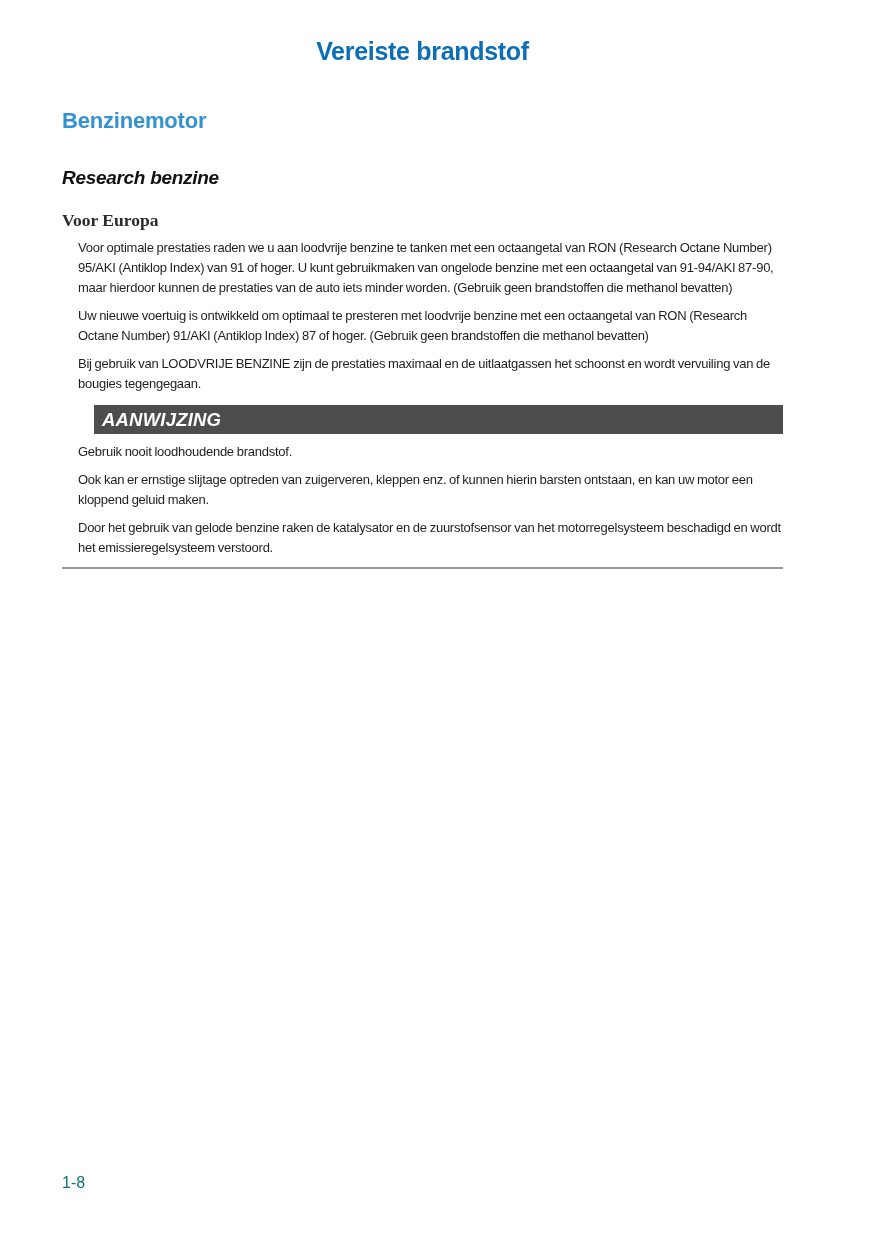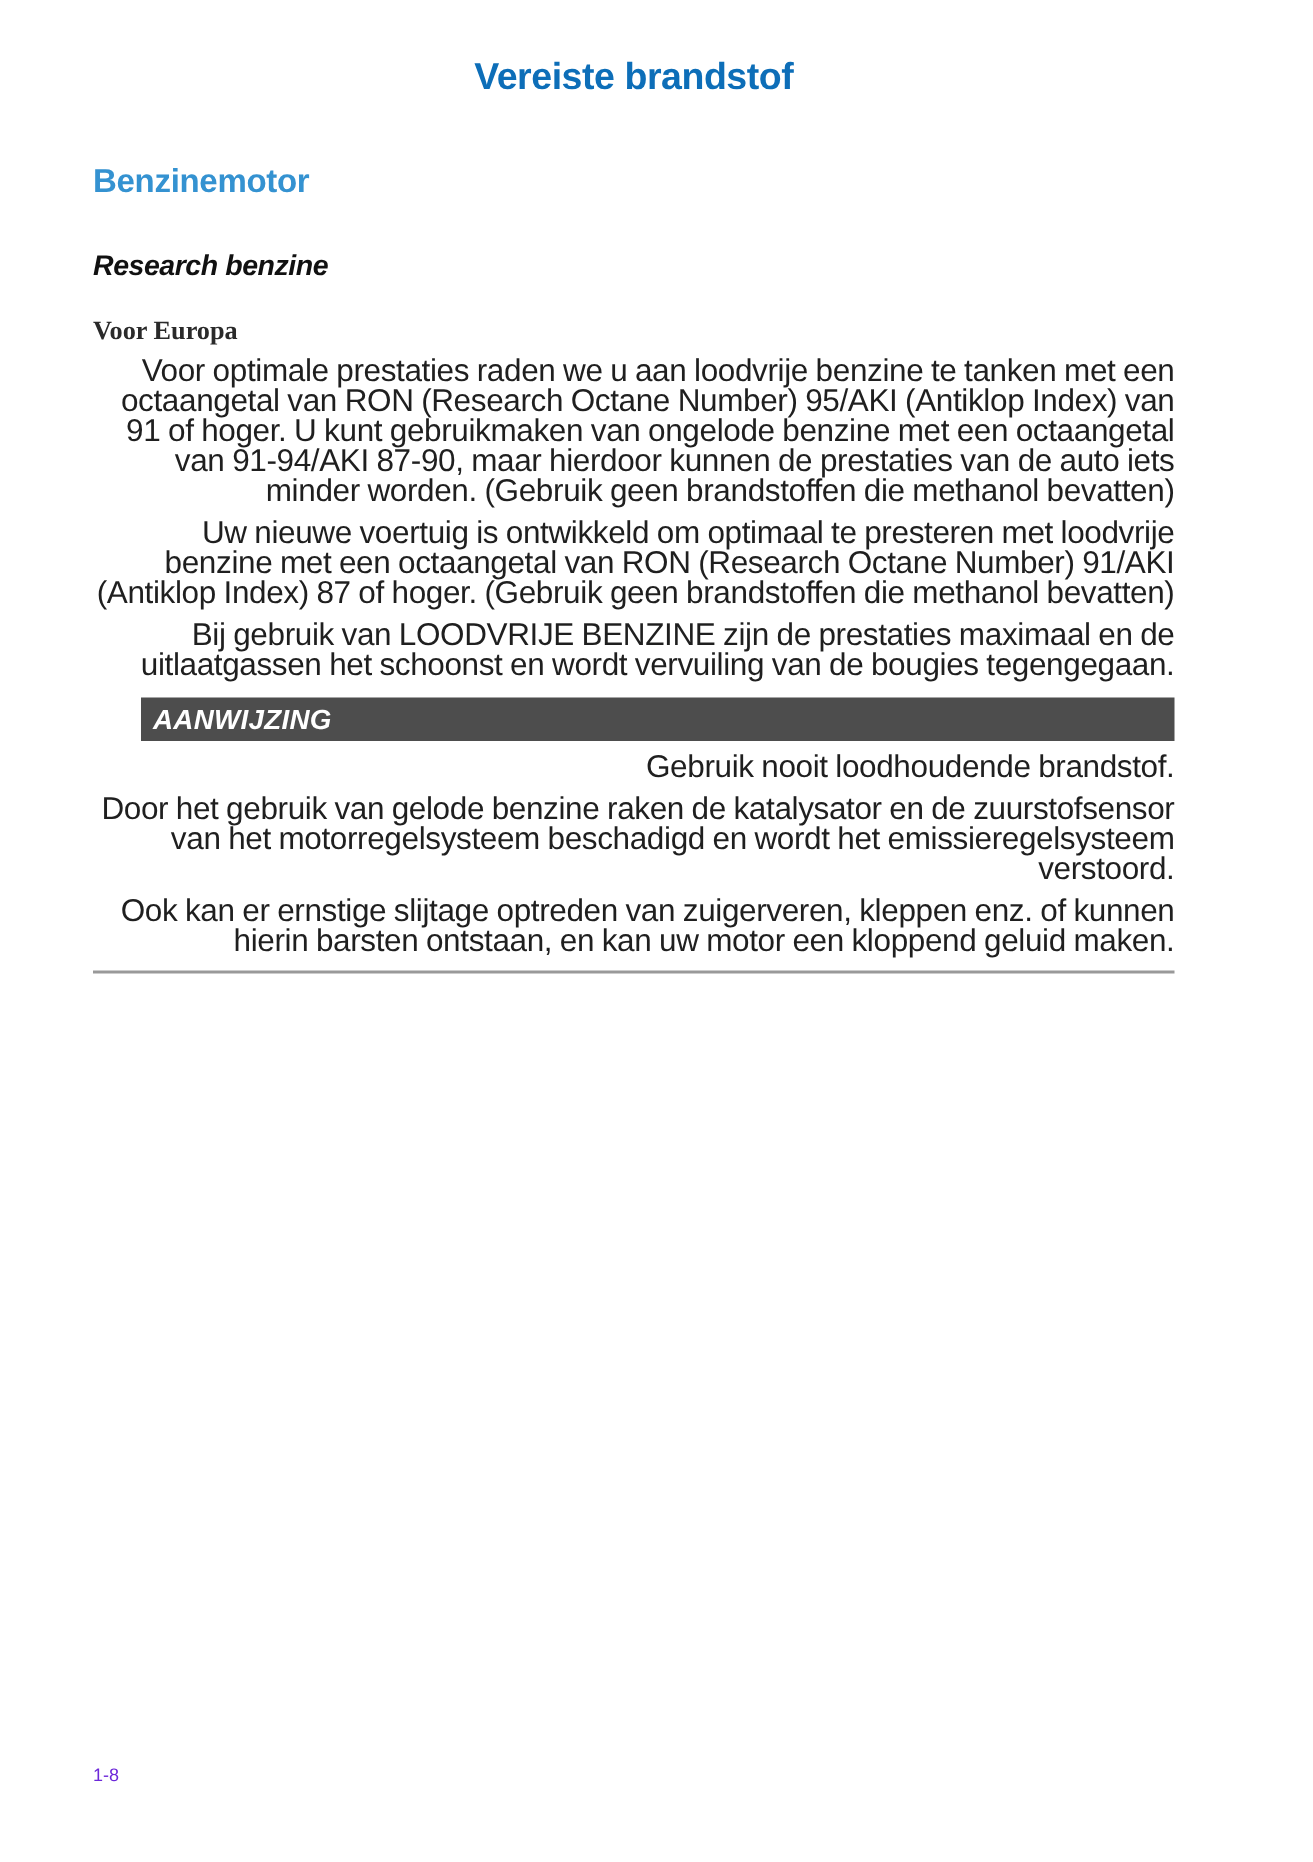--- a/index.html
+++ b/index.html
@@ -67,27 +67,26 @@
   }
   .serif-heading {
     font-family: "Liberation Serif", serif;
     font-size: 17.5px;
     line-height: 19px;
     font-weight: bold;
     color: var(--heading-serif);
     margin: 22px 0 0 0;
   }
   p.body-para {
-    font-size: 21px;
+    font-size: 13px;
     line-height: 20px;
-    margin: 8px 0 0 0;
+    margin: 8px 0 0 16px;
     letter-spacing: -0.25px;
     word-spacing: -0.5px;
     color: var(--body-text);
-    text-align: right;
   }
   .notice-banner {
     margin-top: 11px;
     background: var(--notice-bg);
     color: var(--notice-text);
     font-size: 18.5px;
     line-height: 21px;
     font-weight: bold;
     font-style: italic;
     padding: 4px 0 4px 8px;
@@ -98,23 +97,23 @@
     margin-top: 9px;
     height: 2px;
     background: var(--bottom-rule);
   }
   footer {
     position: absolute;
     left: 62px;
     bottom: 48px;
   }
   .page-number {
-    font-size: 12px;
+    font-size: 16px;
     line-height: 20px;
-    color: #6d28d9;
+    color: #0f766e;
   }
 </style>
 </head>
 <body>
 
 <div class="page">
 
 
   <main>
 
@@ -131,23 +130,23 @@
 
     <p class="body-para">Uw nieuwe voertuig is ontwikkeld om optimaal te presteren met loodvrije benzine met een octaangetal van RON (Research Octane Number) 91/AKI (Antiklop Index) 87 of hoger. (Gebruik geen brandstoffen die methanol bevatten)</p>
 
     <p class="body-para">Bij gebruik van LOODVRIJE BENZINE zijn de prestaties maximaal en de uitlaatgassen het schoonst en wordt vervuiling van de bougies tegengegaan.</p>
 
     <section class="notice">
       <div class="notice-banner">AANWIJZING</div>
 
       <p class="body-para">Gebruik nooit loodhoudende brandstof.</p>
 
+      <p class="body-para">Ook kan er ernstige slijtage optreden van zuigerveren, kleppen enz. of kunnen hierin barsten ontstaan, en kan uw motor een kloppend geluid maken.</p>
+
       <p class="body-para">Door het gebruik van gelode benzine raken de katalysator en de zuurstofsensor van het motorregelsysteem beschadigd en wordt het emissieregelsysteem verstoord.</p>
-
-      <p class="body-para">Ook kan er ernstige slijtage optreden van zuigerveren, kleppen enz. of kunnen hierin barsten ontstaan, en kan uw motor een kloppend geluid maken.</p>
 
       <div class="notice-bottom-rule"></div>
     </section>
 
   </main>
 
   <footer>
     <div class="page-number">1-8</div>
   </footer>
 

